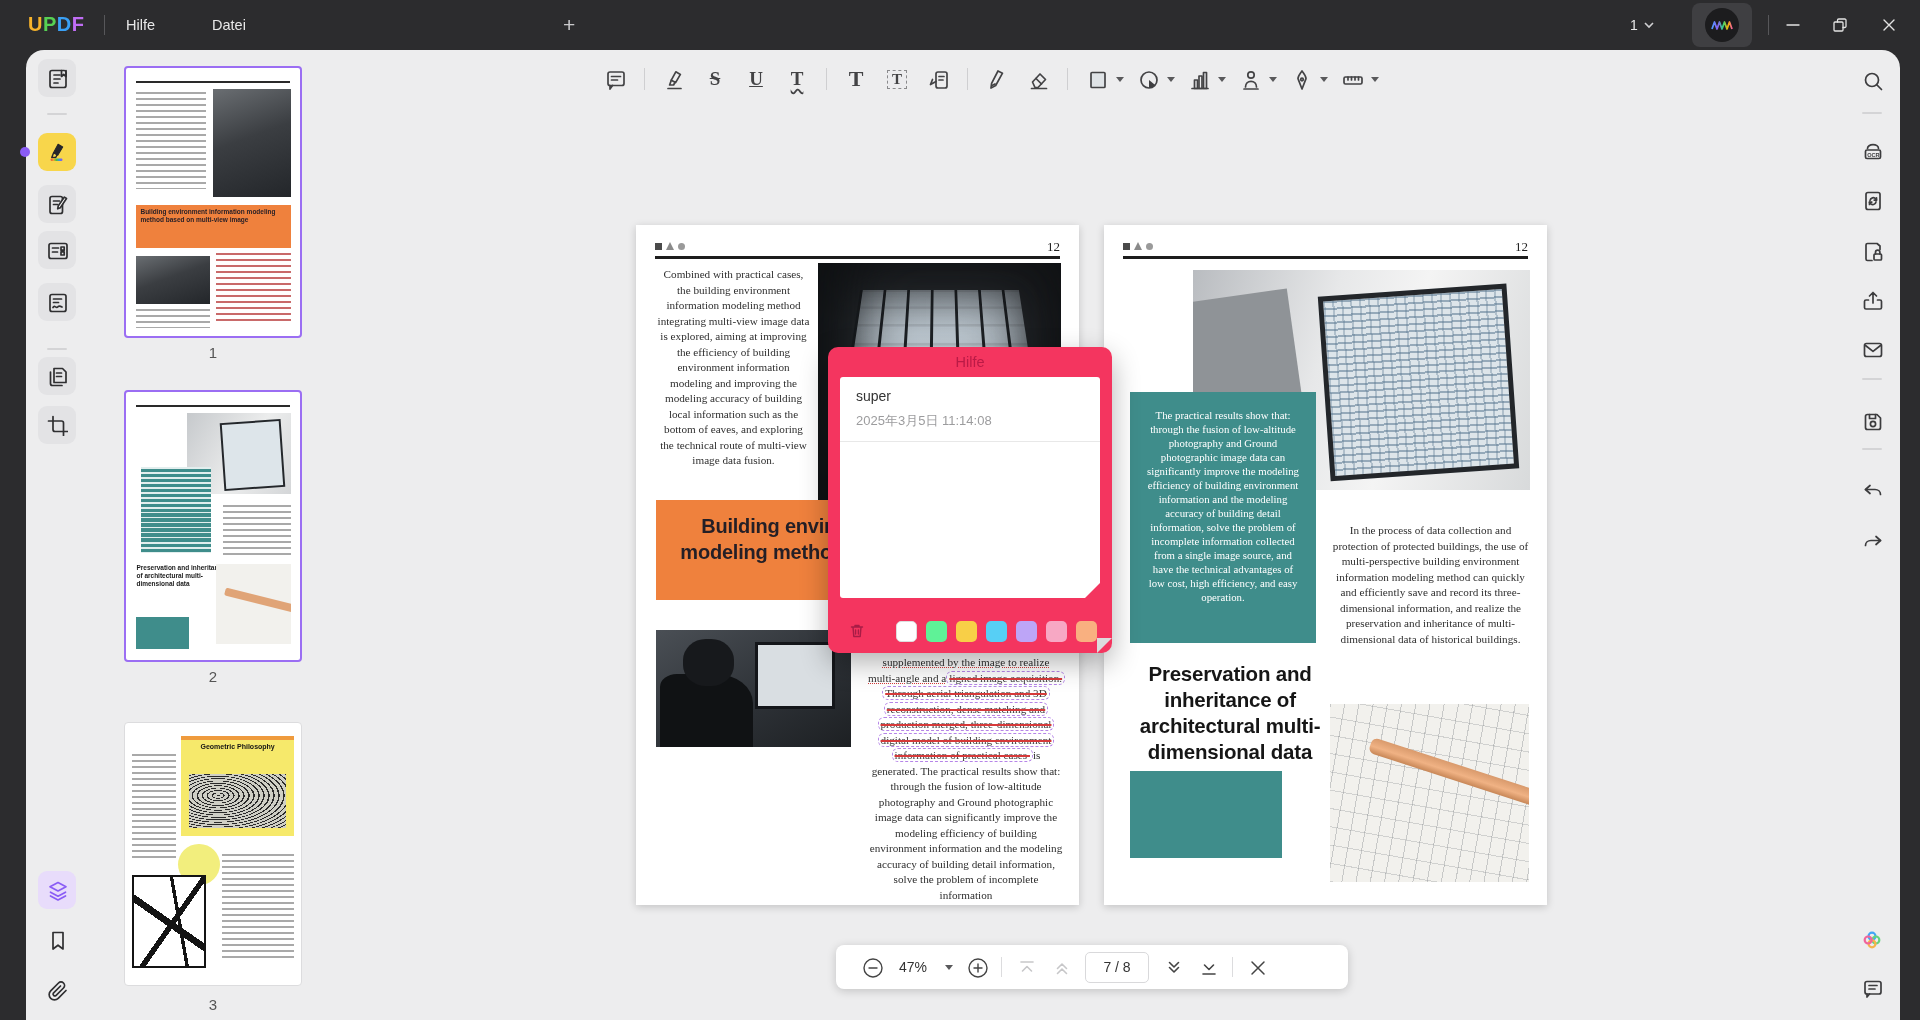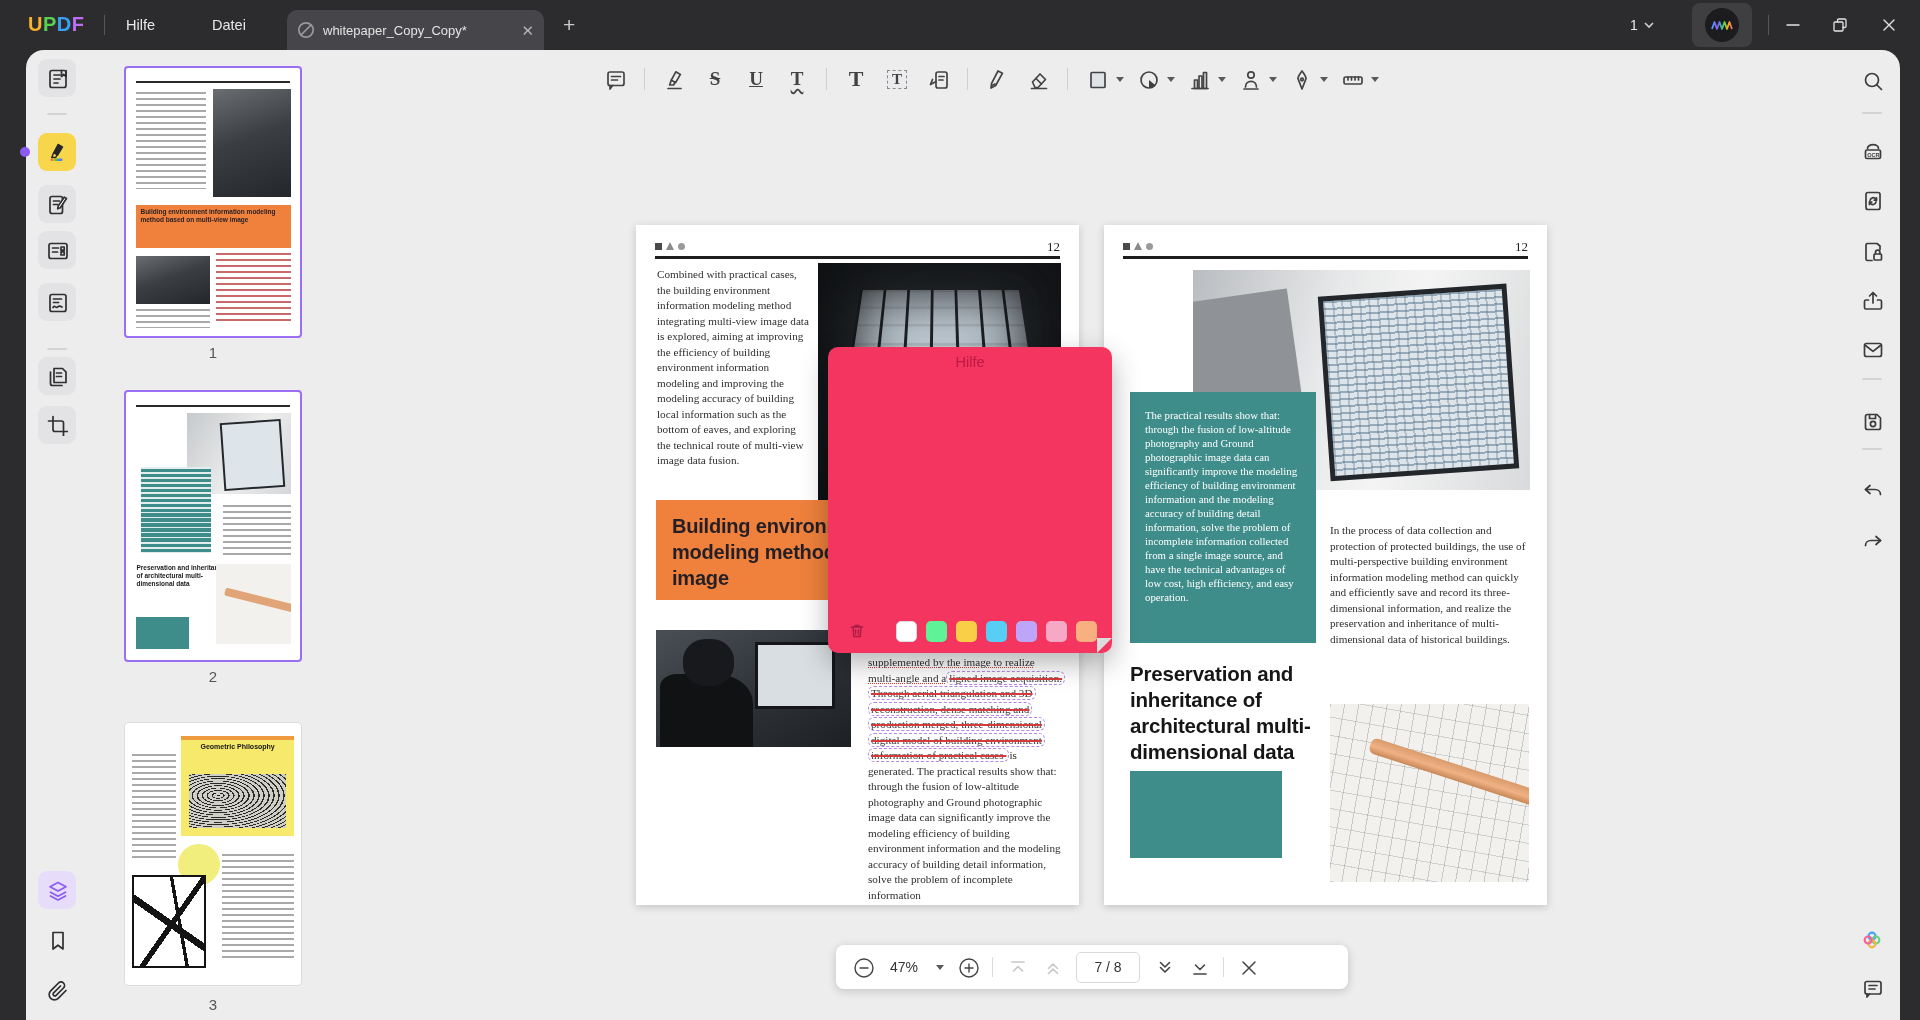--- a/index.html
+++ b/index.html
@@ -44,21 +44,21 @@
   .t-teal{background:#3f8d8b;}
   .t-lightphoto{background:linear-gradient(120deg,#c6c9cc 0%,#eceded 55%,#d4d6d8 100%);}
   
   .anno-toolbar{position:absolute;left:598px;top:58px;height:42px;display:flex;align-items:center;gap:7px;color:#434345;}
   .toolbtn{width:34px;height:36px;border-radius:6px;display:flex;align-items:center;justify-content:center;position:relative;}
   .toolbtn .glyph{font-size:19px;font-weight:bold;font-family:"Liberation Serif",serif;color:#434345;}
   .tool-sep{width:1px;height:22px;background:#cfcfd1;margin:0 5px;}
   .caret{width:0;height:0;border-left:4px solid transparent;border-right:4px solid transparent;border-top:5px solid #59595b;margin-left:2px;}
   .drop{display:flex;align-items:center;}
   
-  .page{position:absolute;width:443px;height:680px;background:#fff;box-shadow:0 2px 8px rgba(0,0,0,.18);}
+  .page{position:absolute;width:443px;height:680px;background:#fff;box-shadow:0 2px 8px rgba(0,0,0,.18);text-align:center;}
   .pg-head{position:absolute;left:19px;right:19px;top:14px;height:14px;}
   .pg-shapes{position:absolute;left:0;top:3px;display:flex;gap:4px;align-items:center;}
   .pg-sq{width:7px;height:7px;background:#4a4a4a;}
   .pg-tri{width:0;height:0;border-left:4.5px solid transparent;border-right:4.5px solid transparent;border-bottom:8px solid #8a8a8a;}
   .pg-ci{width:7px;height:7px;border-radius:50%;background:#9a9a9a;}
   .pg-num{position:absolute;right:0;top:0;font-family:"Liberation Serif",serif;font-size:13px;color:#222;}
   .pg-rule{position:absolute;left:19px;right:19px;top:31px;height:2.5px;background:#1d1d1d;}
   .doctext{font-family:"Liberation Serif",serif;font-size:11.2px;line-height:15.5px;color:#2e2e2e;}
   .struck{text-decoration:line-through;text-decoration-color:#d63a3a;text-decoration-thickness:1.5px;color:#3d3d3d;border:1px dashed #b685e8;border-radius:6px;padding:0 2px;box-decoration-break:clone;-webkit-box-decoration-break:clone;}
   .redul{text-decoration:underline dotted #d63a3a;text-decoration-thickness:1.2px;}
@@ -89,21 +89,21 @@
   .note-fold{position:absolute;right:0;bottom:0;width:0;height:0;border-top:15px solid #dcdcdc;border-right:15px solid transparent;}
   .note-author{position:absolute;left:16px;top:11px;font-size:14px;color:#333;}
   .note-time{position:absolute;left:16px;top:35px;font-size:13px;color:#9c9c9e;}
   .note-div{position:absolute;left:0;right:0;top:64px;height:1px;background:#e8e8e8;}
   .note-input{position:absolute;left:0;right:0;top:65px;bottom:0;}
   .note-foot{position:absolute;left:0;right:0;bottom:8px;height:26px;}
   .trash{position:absolute;left:20px;top:3px;color:#a81c46;}
   .swatch{position:absolute;top:2px;width:21px;height:21px;border-radius:5px;}
   .swatch.w{border:1px solid #ddd;box-sizing:border-box;}
   
-  .bottombar{position:absolute;left:836px;top:945px;width:512px;height:44px;background:#fff;border-radius:8px;box-shadow:0 2px 10px rgba(0,0,0,.18);display:flex;align-items:center;padding:0 16px;box-sizing:border-box;gap:13px;color:#444;z-index:50;}
+  .bottombar{position:absolute;left:836px;top:945px;width:512px;height:44px;background:#fff;border-radius:8px;box-shadow:0 2px 10px rgba(0,0,0,.18);display:flex;align-items:center;padding:0 25px;box-sizing:border-box;gap:13px;color:#444;z-index:50;}
   .zoomtext{font-size:14px;color:#333;min-width:34px;text-align:center;}
   .pagebox{width:62px;height:29px;border:1px solid #d9d9db;border-radius:5px;display:flex;align-items:center;justify-content:center;font-size:14px;color:#333;background:#fff;}
   .bb-sep{width:1px;height:20px;background:#dcdcde;}
   .gray{color:#c7c7c9;}
   
   .rrbtn{position:absolute;left:1854px;width:36px;height:36px;display:flex;align-items:center;justify-content:center;color:#3c3c3e;}
   .rr-div{position:absolute;left:1862px;width:20px;height:2px;background:#d4d4d6;border-radius:1px;}
   
   .colblock{position:absolute;}
 </style>
@@ -111,28 +111,20 @@
 <body>
 
 <div id="app">
 
   <div class="titlebar">
     <div class="logo"><span class="lg0">U</span><span class="lg1">P</span><span class="lg2">D</span><span class="lg3">F</span></div>
     <div class="tb-sep" style="left:104px"></div>
     <div class="menu-item" style="left:112px">Hilfe</div>
     <div class="menu-item" style="left:198px">Datei</div>
 
-    <div class="tab">
-      <svg class="ic ic-sm" style="stroke:#9a9a9c">
-          <circle cx="9" cy="9" r="7.2"></circle>
-          <path d="M4.5 13.5L13.5 4.5"></path>
-        </svg>
-      <span class="tab-title">whitepaper_Copy_Copy*</span>
-      <span class="tab-close">✕</span>
-    </div>
     <div class="newtab">+</div>
 
     <div class="win-count">
       <span>1</span>
       <svg width="10" height="7" viewBox="0 0 10 7">
           <path d="M1 1l4 4 4-4" fill="none" stroke="#d0d0d2" stroke-width="1.6"></path>
         </svg>
     </div>
     <div class="avatar-btn">
       <div class="avatar-circle">
@@ -453,20 +445,26 @@
     <div class="colblock doctext" style="left:226px;top:298px;width:201px;">In the process of data collection and protection of protected buildings, the use of multi-perspective building environment information modeling method can quickly and efficiently save and record its three-dimensional information, and realize the preservation and inheritance of multi-dimensional data of historical buildings.</div>
     <div class="heading">Preservation and inheritance of architectural multi-dimensional data</div>
     <div class="tealrect"></div>
     <div class="pencilphoto">
         <div class="pencil"></div>
       </div>
   </div>
 
   <div class="note">
     <div class="note-title">Hilfe</div>
+    <div class="note-card">
+      <div class="note-author">super</div>
+      <div class="note-time">2025年3月5日 11:14:08</div>
+      <div class="note-div"></div>
+      <div class="note-input"></div>
+    </div>
     <div class="note-fold"></div>
     <div class="note-foot">
       <div class="trash">
         <svg class="ic ic-sm" viewBox="0 0 18 18" style="stroke-width:1.4">
             <path d="M3.5 5h11M7 5V3.5h4V5M5 5l.8 9.5h6.4L13 5"></path>
             <path d="M7.6 8v4M10.4 8v4"></path>
           </svg>
       </div>
       <div class="swatch w" style="left: 68px; background: rgb(255, 255, 255);"></div>
       <div class="swatch" style="left: 98px; background: rgb(95, 242, 151);"></div>

